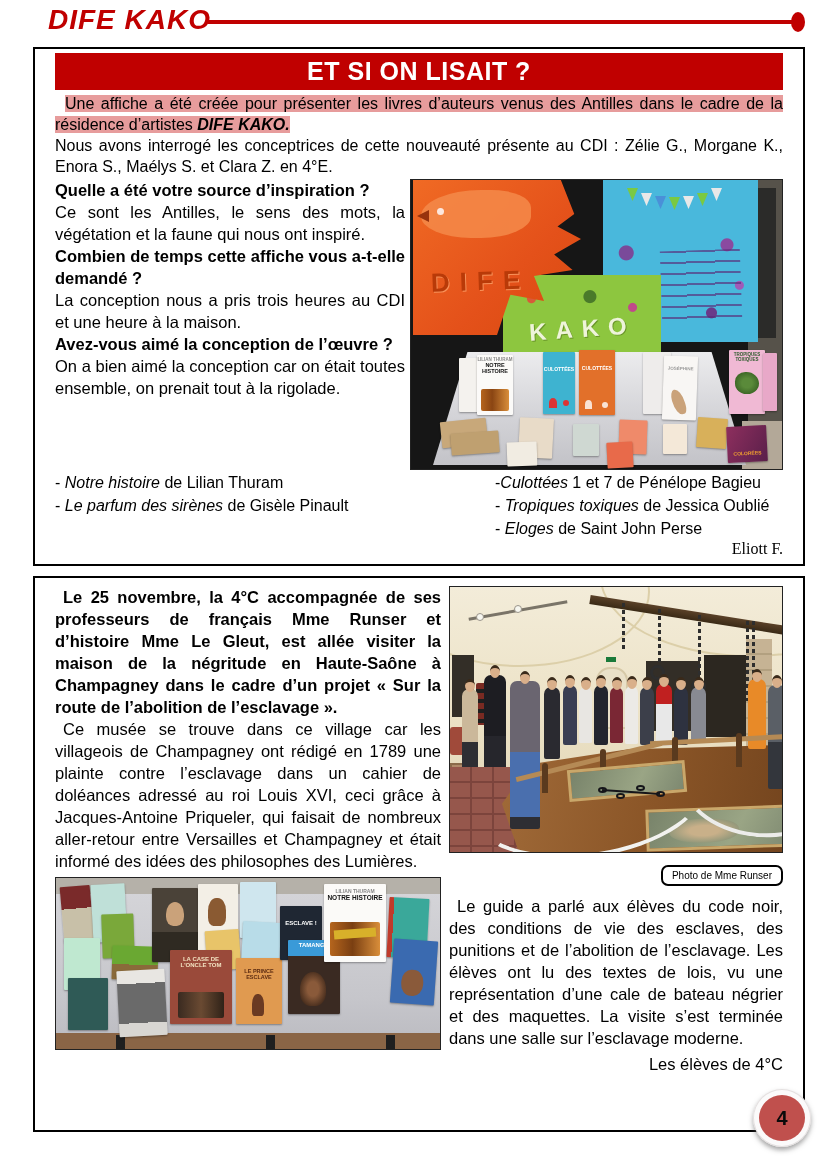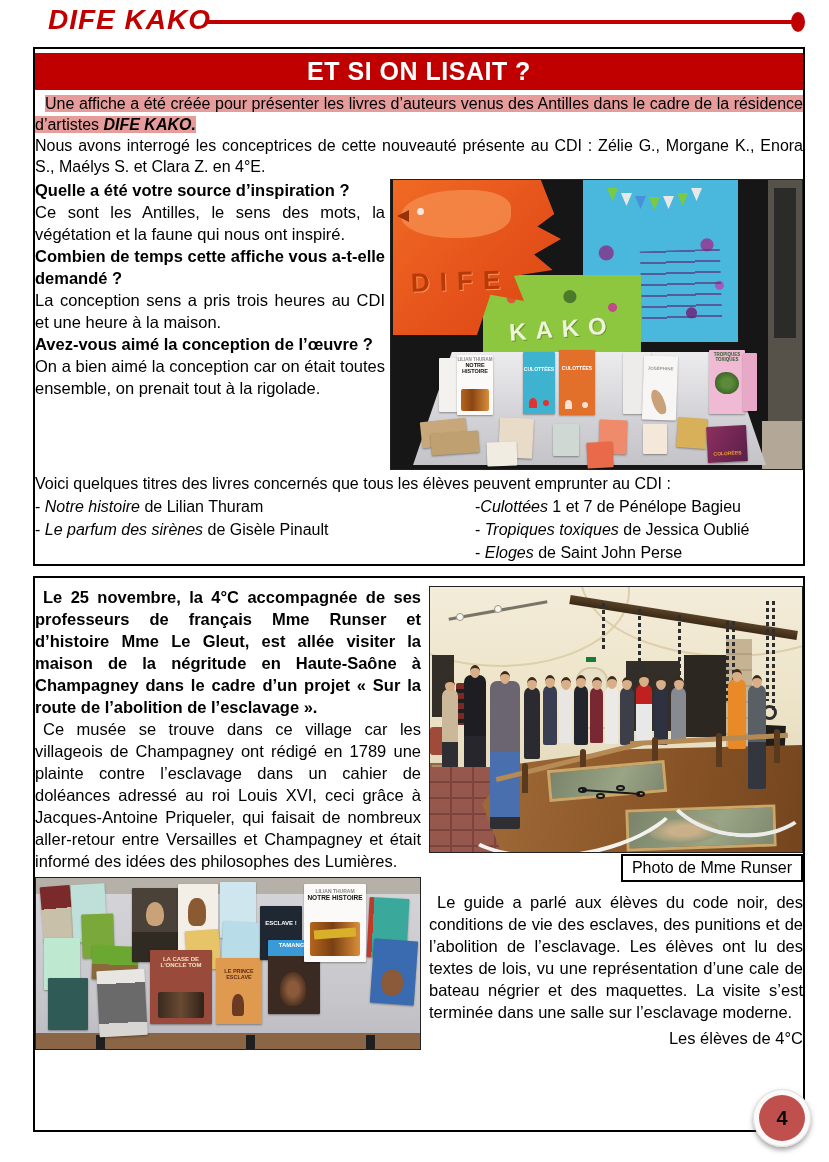--- a/index.html
+++ b/index.html
@@ -15,21 +15,21 @@
   }
   
   .masthead-title{
     position:absolute;left:48px;top:4px;
     font-size:28px;font-weight:bold;font-style:italic;color:var(--red);
     letter-spacing:1px;
   }
   .masthead-line{position:absolute;left:208px;top:20px;width:586px;height:4px;background:var(--red);}
   .masthead-dot{position:absolute;left:791px;top:12px;width:14px;height:20px;border-radius:50%;background:var(--red);}
   
-  .box{position:absolute;left:33px;width:772px;border:2px solid #000;background:#fff;padding:4px 0;overflow:hidden;}
+  .box{position:absolute;left:33px;width:772px;border:2px solid #000;background:#fff;padding:4px 20px;overflow:hidden;}
   #box1{top:47px;height:519px;}
   #box2{top:576px;height:556px;}
   .banner{
     background:var(--red);color:#fff;text-align:center;font-weight:bold;
     font-size:25px;height:37px;line-height:36px;letter-spacing:0.5px;
   }
   .j{text-align:justify;}
   .narrow{font-size:16px;line-height:21px;}
   .body-txt{font-size:16.5px;line-height:22px;}
   .hl{background:var(--pink);}
@@ -171,21 +171,21 @@
 
     <p class="narrow j intro"><span class="hl"><span>Une affiche a été créée pour présenter les livres d’auteurs venus des Antilles dans le cadre de la résidence d’artistes </span><span class="brand">DIFE KAKO.</span></span></p>
 
     <p class="narrow j">Nous avons interrogé les conceptrices de cette nouveauté présente au CDI : Zélie G., Morgane K., Enora S., Maélys S. et Clara Z. en 4°E.</p>
 
     <div class="row">
       <div class="qa-col body-txt j">
         <div class="qa-q">Quelle a été votre source d’inspiration ?</div>
         <div>Ce sont les Antilles, le sens des mots, la végétation et la faune qui nous ont inspiré.</div>
         <div class="qa-q">Combien de temps cette affiche vous a-t-elle demandé ?</div>
-        <div>La conception sens a pris trois heures au CDI et une heure à la maison.</div>
+        <div>La conception nous a pris trois heures au CDI et une heure à la maison.</div>
         <div class="qa-q">Avez-vous aimé la conception de l’œuvre ?</div>
         <div>On a bien aimé la conception car on était toutes ensemble, on prenait tout à la rigolade.</div>
       </div>
 
       <div class="photo photo1">
         <div class="p1-strip"></div>
         <div class="p1-door"></div>
         <div class="p1-floor-r"></div>
 
         <div class="poster-blue">
@@ -248,21 +248,20 @@
         <div class="bk" style="left:208px;top:240px;width:28px;height:34px;background:#ef8a6a;transform:rotate(2deg);z-index:6;"></div>
         <div class="bk" style="left:196px;top:262px;width:26px;height:26px;background:#e86a4a;transform:rotate(-3deg);z-index:6;"></div>
         <div class="bk" style="left:252px;top:244px;width:24px;height:30px;background:#f4e8d8;z-index:6;"></div>
         <div class="bk" style="left:286px;top:238px;width:30px;height:30px;background:#d8b05a;transform:rotate(4deg);z-index:6;"></div>
         <div class="bk" style="left:316px;top:246px;width:40px;height:36px;background:linear-gradient(120deg,#8e2f5e,#5a1f4a);transform:rotate(-3deg);z-index:6;padding-top:24px;">
           <span class="bk-t" style="font-size:5px;color:#f0a030;">COLORÉES</span>
         </div>
       </div>
     </div>
 
-    <p class="narrow j" style="margin-top:3px;">Voici quelques titres des livres concernés que tous les élèves peuvent emprunter au CDI :</p>
 
     <div class="list-row">
       <div class="list-col left">
         <div><span>- </span><span class="bt">Notre histoire</span><span> de Lilian Thuram</span></div>
         <div><span>- </span><span class="bt">Le parfum des sirènes</span><span> de Gisèle Pinault</span></div>
       </div>
       <div class="list-col right">
         <div><span>-</span><span class="bt">Culottées</span><span> 1 et 7 de Pénélope Bagieu</span></div>
         <div><span>- </span><span class="bt">Tropiques toxiques</span><span> de Jessica Oublié</span></div>
         <div><span>- </span><span class="bt">Eloges</span><span> de Saint John Perse</span></div>
@@ -400,21 +399,21 @@
           <div class="shk" style="left:166px;top:206px;"></div>
           <div class="shk" style="left:186px;top:198px;"></div>
           <div class="shk" style="left:206px;top:204px;"></div>
           <div class="abs" style="left:152px;top:204px;width:58px;height:2px;background:#15151a;transform:rotate(4deg);z-index:7;"></div>
 
           <div class="p2-floor"></div>
           <div class="rope" style="left:18px;top:150px;width:240px;height:120px;border:4px solid transparent;border-bottom-color:#f2f2ef;transform:rotate(-8deg);"></div>
           <div class="rope" style="left:230px;top:140px;width:160px;height:110px;border:4px solid transparent;border-bottom-color:#ececea;transform:rotate(6deg);"></div>
         </div>
 
-        <div class="cap-box" style="margin-left:auto;margin-top:1px;font-size:16px;">Photo de Mme Runser</div>
+        <div class="cap-box" style="margin-left:auto;margin-top:12px;font-size:10px;border-radius:7px;">Photo de Mme Runser</div>
 
         <p class="body-txt j" style="margin-top:9px;text-indent:8px;">Le guide a parlé aux élèves du code noir, des conditions de vie des esclaves, des punitions et de l’abolition de l’esclavage. Les élèves ont lu des textes de lois, vu une représentation d’une cale de bateau négrier et des maquettes. La visite s’est terminée dans une salle sur l’esclavage moderne.</p>
 
         <div class="sig2">Les élèves de 4°C</div>
       </div>
     </div>
   </div>
 
   <div class="badge-outer">
     <div class="badge-inner">4</div>

